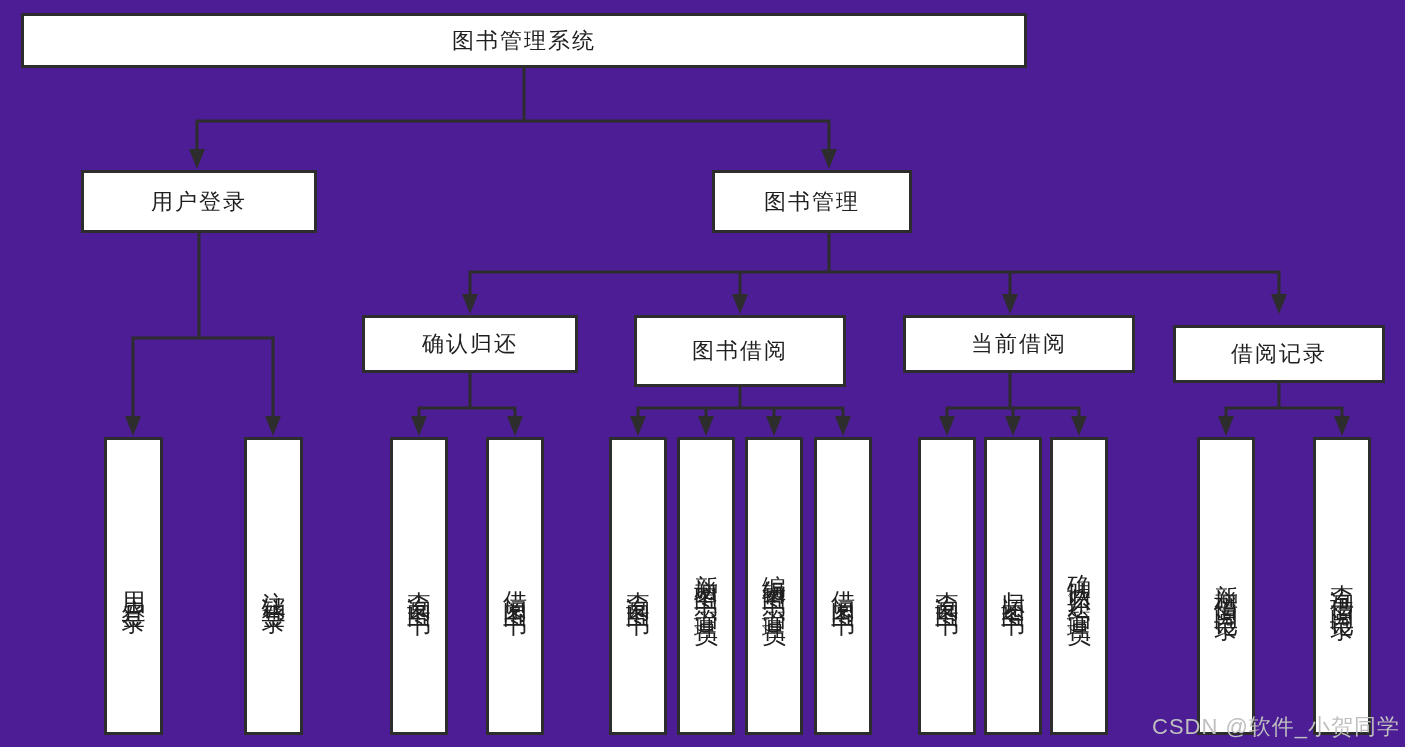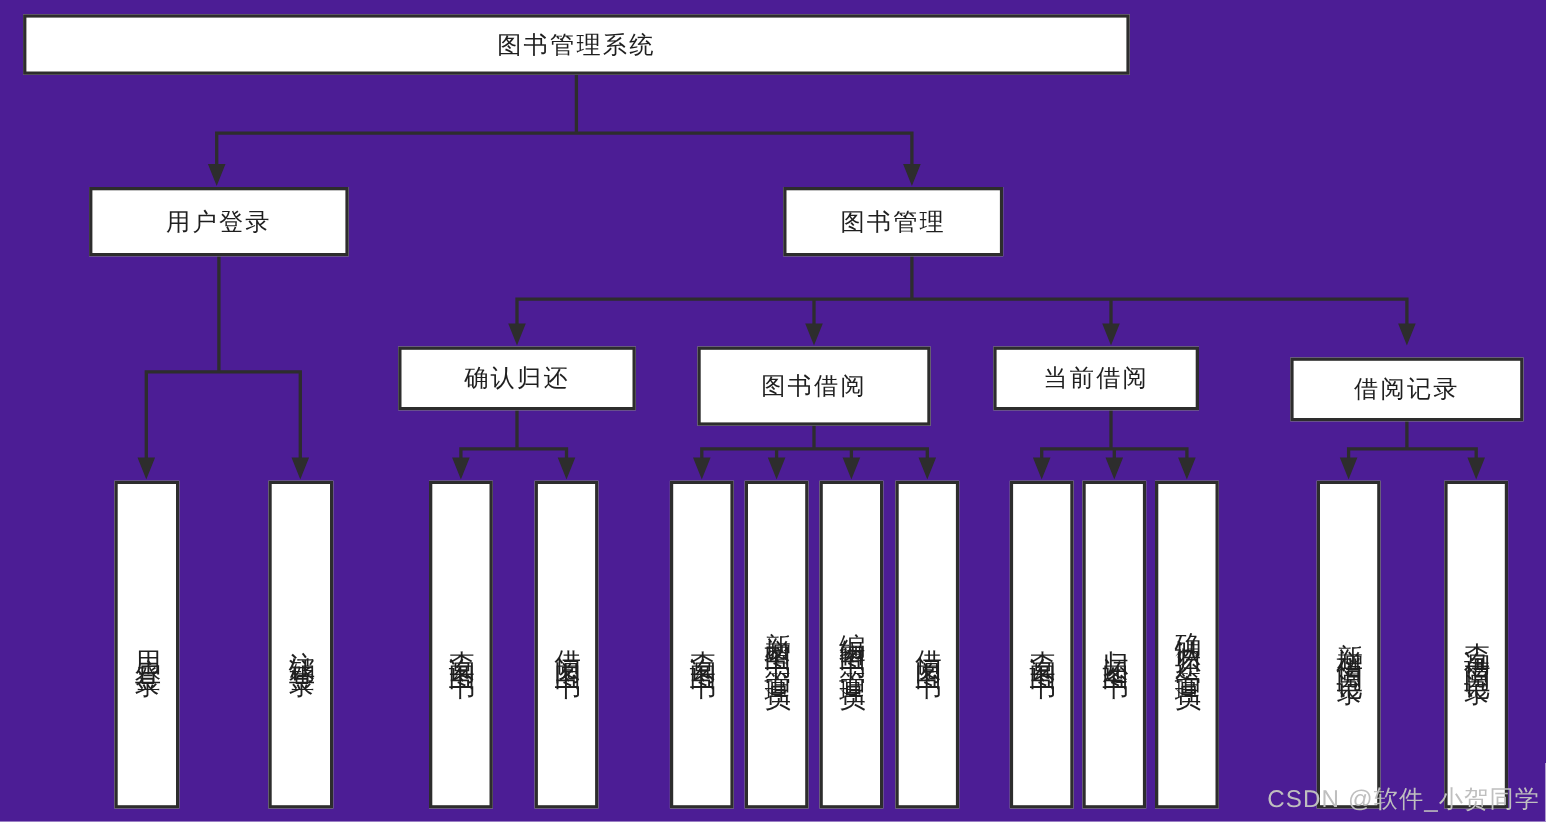--- a/index.html
+++ b/index.html
@@ -99,21 +99,21 @@
              M1342 436 L1334 416 L1350 416 Z" fill="#2d2d2d" stroke="none"></path>
   </svg>
 
   <div class="box h" style="left:21px;top:13px;width:1006px;height:55px">图书管理系统</div>
 
   <div class="box h" style="left:81px;top:170px;width:236px;height:63px">用户登录</div>
   <div class="box h" style="left:712px;top:170px;width:200px;height:63px">图书管理</div>
 
   <div class="box h" style="left:362px;top:315px;width:216px;height:58px">确认归还</div>
   <div class="box h" style="left:634px;top:315px;width:212px;height:72px">图书借阅</div>
-  <div class="box h" style="left:903px;top:315px;width:187px;height:58px">当前借阅</div>
+  <div class="box h" style="left:903px;top:315px;width:232px;height:58px">当前借阅</div>
   <div class="box h" style="left:1173px;top:325px;width:212px;height:58px">借阅记录</div>
 
   <div class="box v" style="left:104px;top:437px;width:59px;height:298px">用户登录</div>
   <div class="box v" style="left:244px;top:437px;width:59px;height:298px">注销登录</div>
 
   <div class="box v" style="left:390px;top:437px;width:58px;height:298px">查询图书</div>
   <div class="box v" style="left:486px;top:437px;width:58px;height:298px">借阅图书</div>
 
   <div class="box v" style="left:609px;top:437px;width:58px;height:298px">查询图书</div>
   <div class="box v" style="left:677px;top:437px;width:58px;height:298px">新增图书（管理员）</div>

